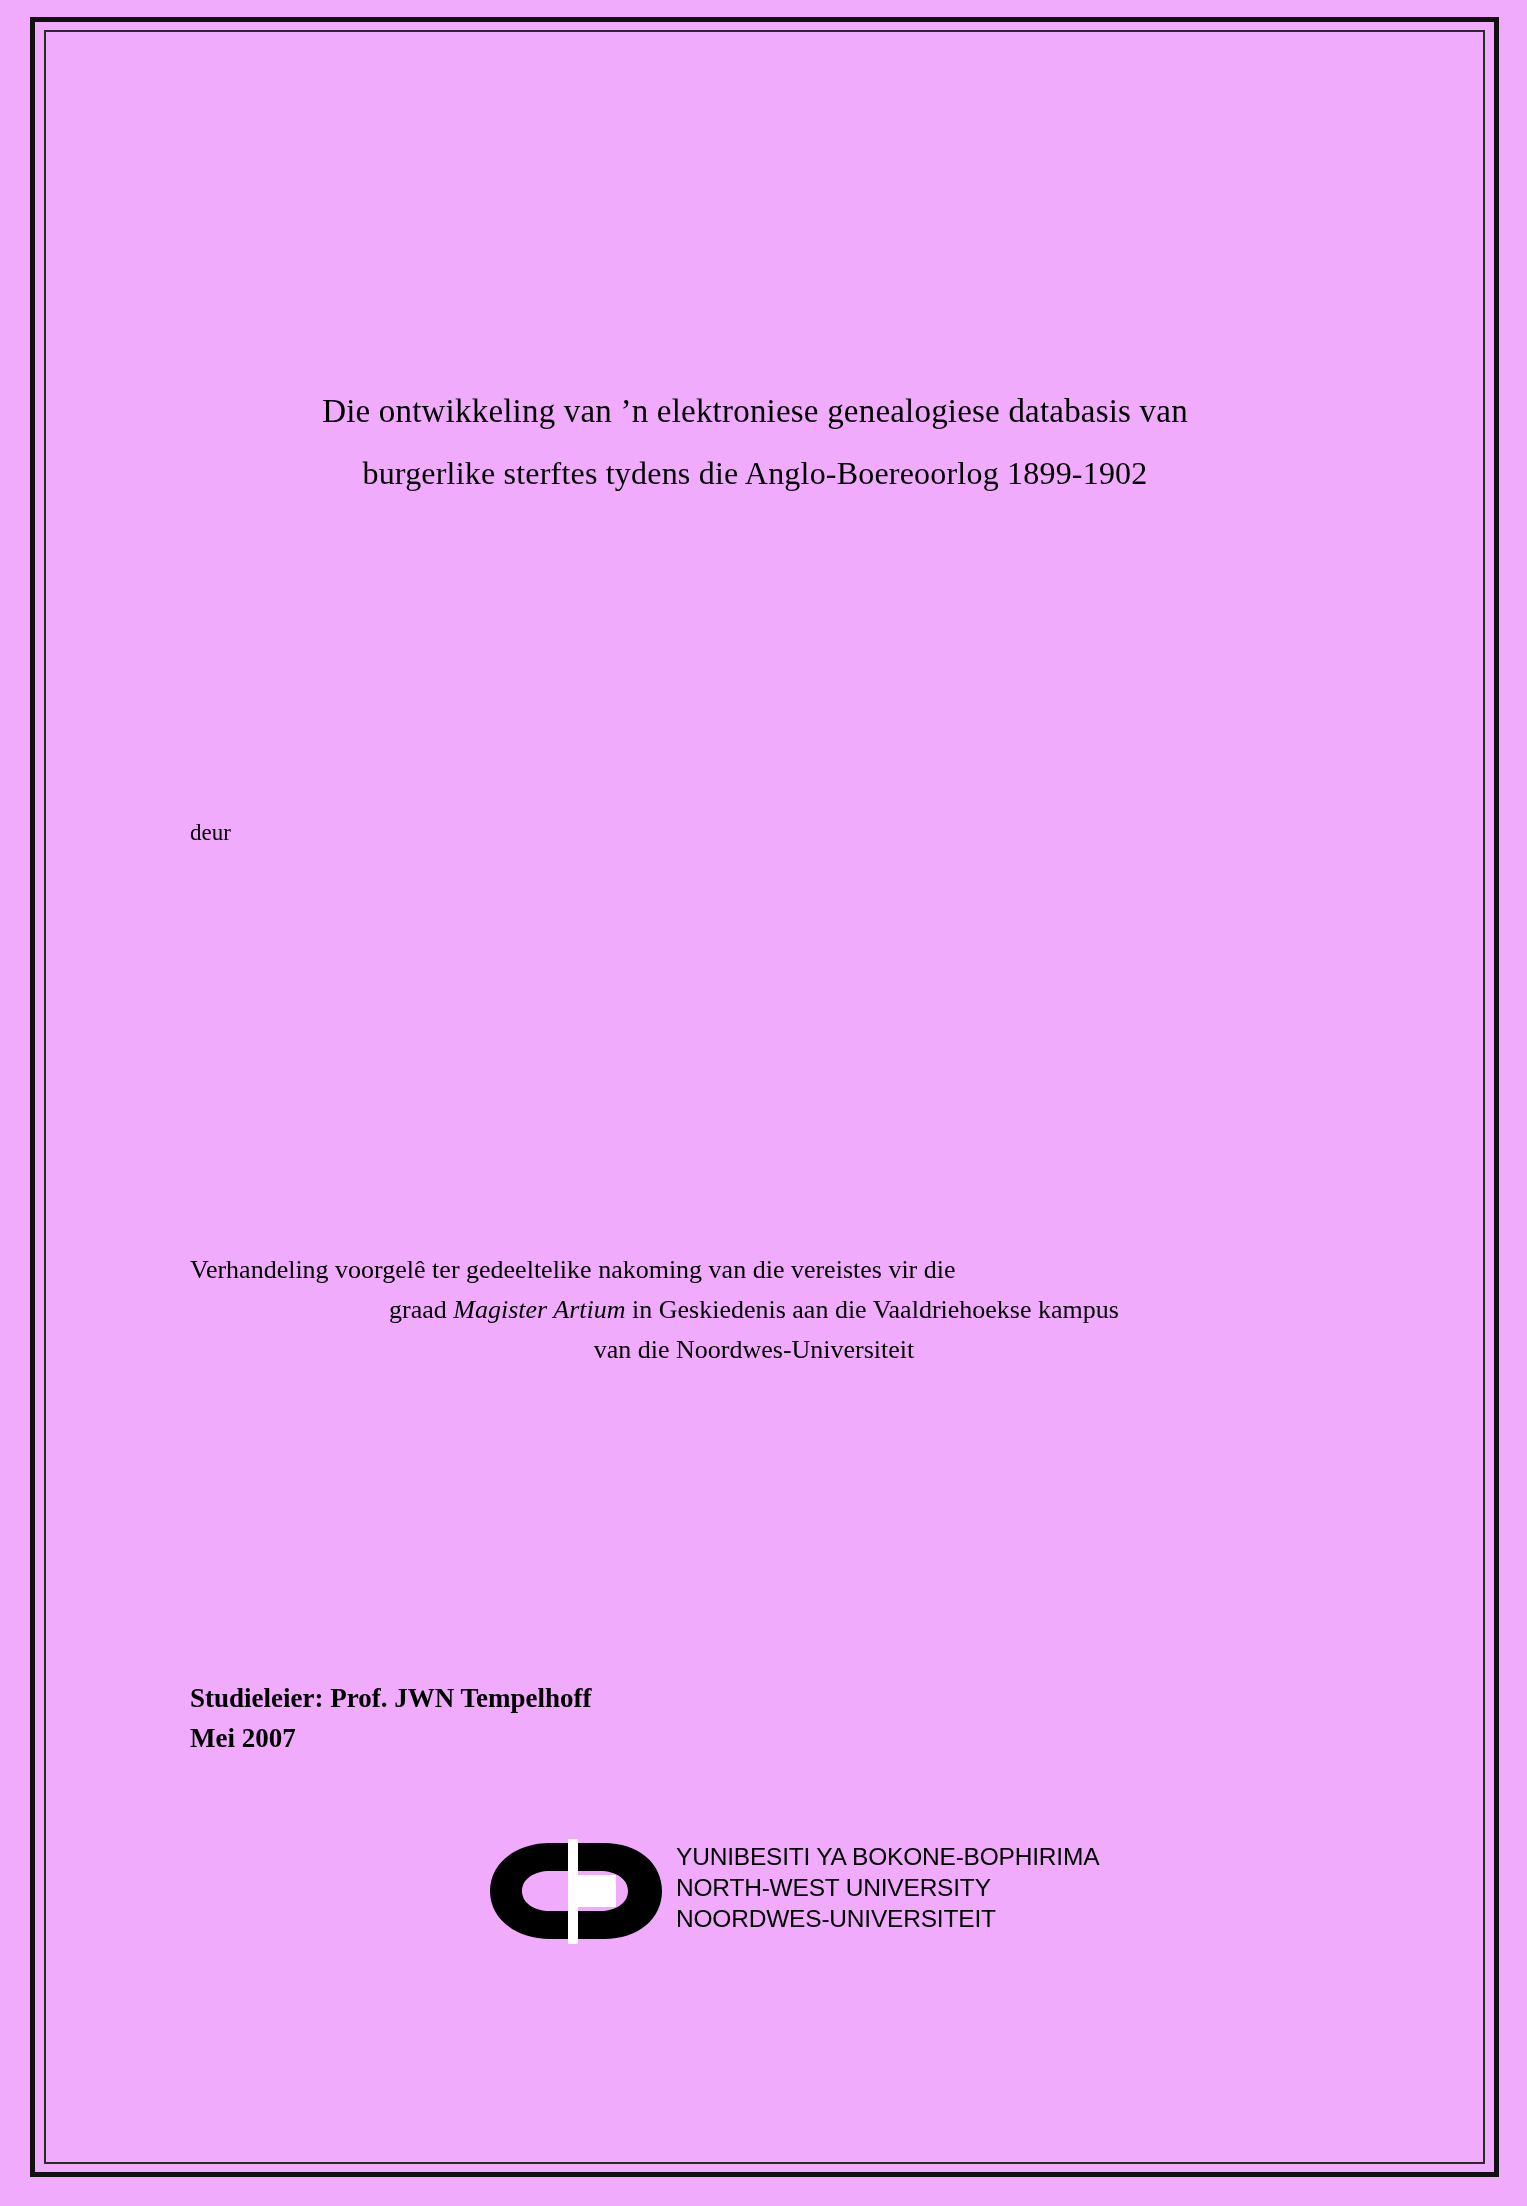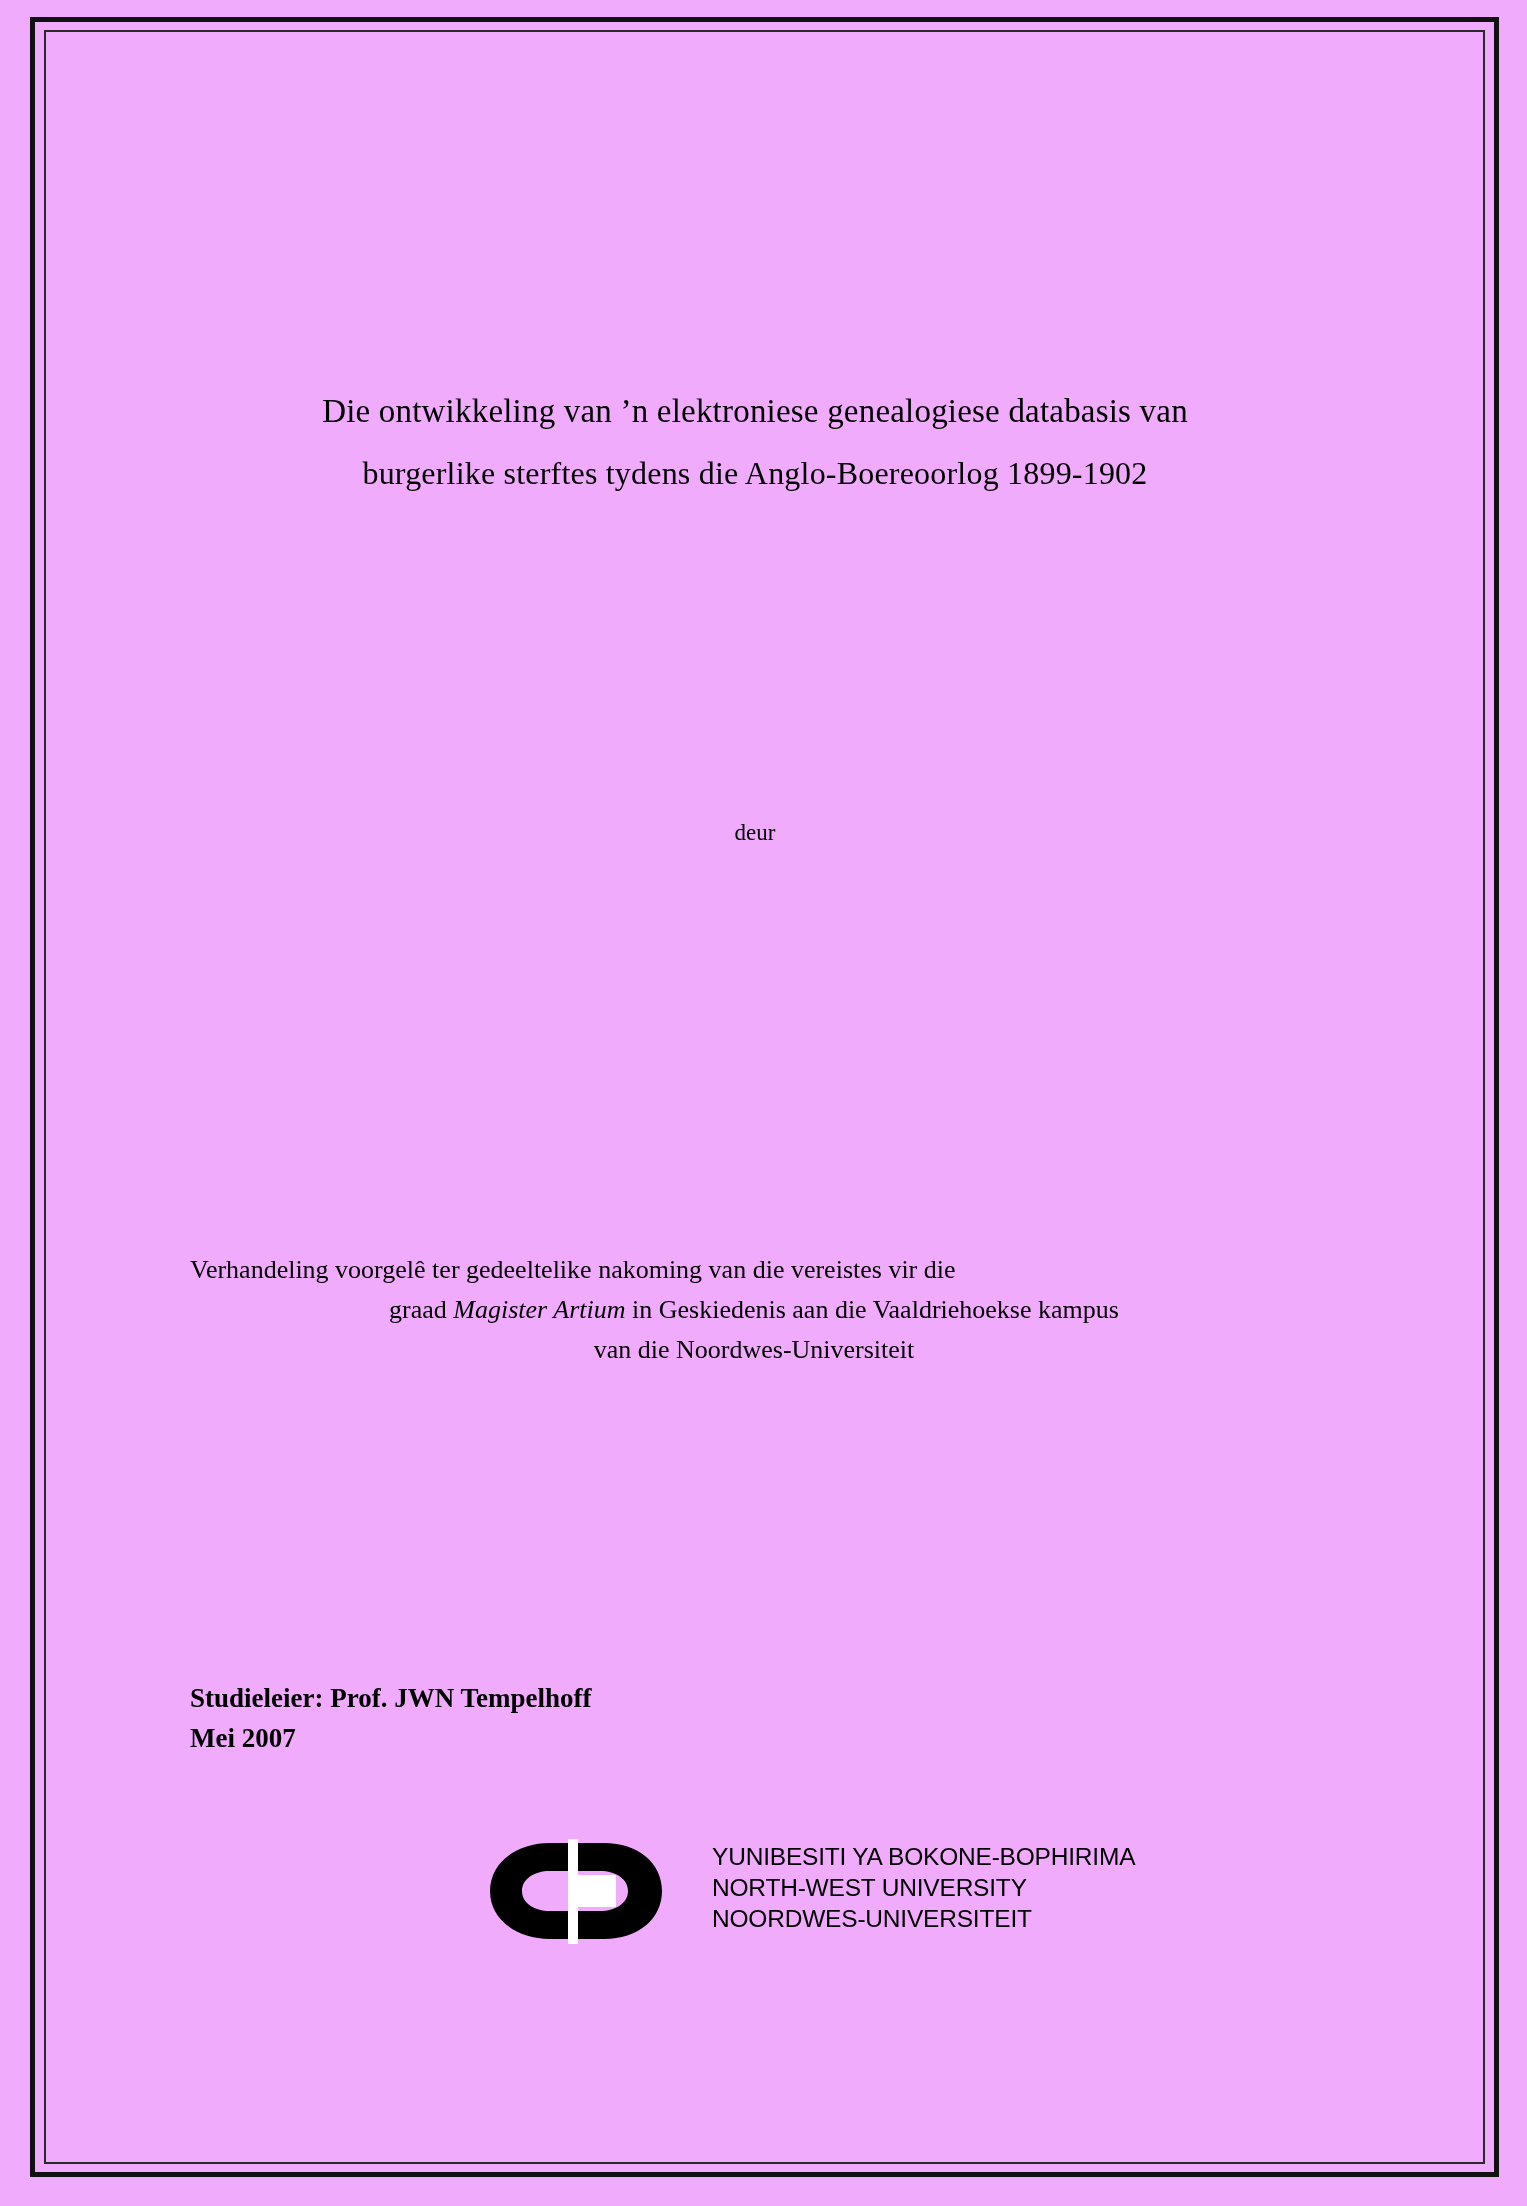--- a/index.html
+++ b/index.html
@@ -70,21 +70,21 @@
   .title-line.second {
     font-size: 32px;
   }
 
   
   .deur {
     position: absolute;
     left: 40px;
     top: 760px;
     width: 1130px;
-    text-align: center;
+    text-align: left;
     font-size: 23px;
   }
 
   
   .author {
     position: absolute;
     left: 40px;
     top: 905px;
     width: 1130px;
     text-align: center;
@@ -140,21 +140,20 @@
   }
   .logo-text {
     position: absolute;
     left: 196px;
     top: 6px;
     font-family: "Liberation Sans", sans-serif;
     font-size: 24.5px;
     line-height: 31px;
     letter-spacing: -0.2px;
     white-space: nowrap;
-    margin-left: 36px;
   }
 </style>
 </head>
 <body>
 
 <div class="page">
 
   <div class="frame-outer"></div>
   <div class="frame-inner"></div>
 

